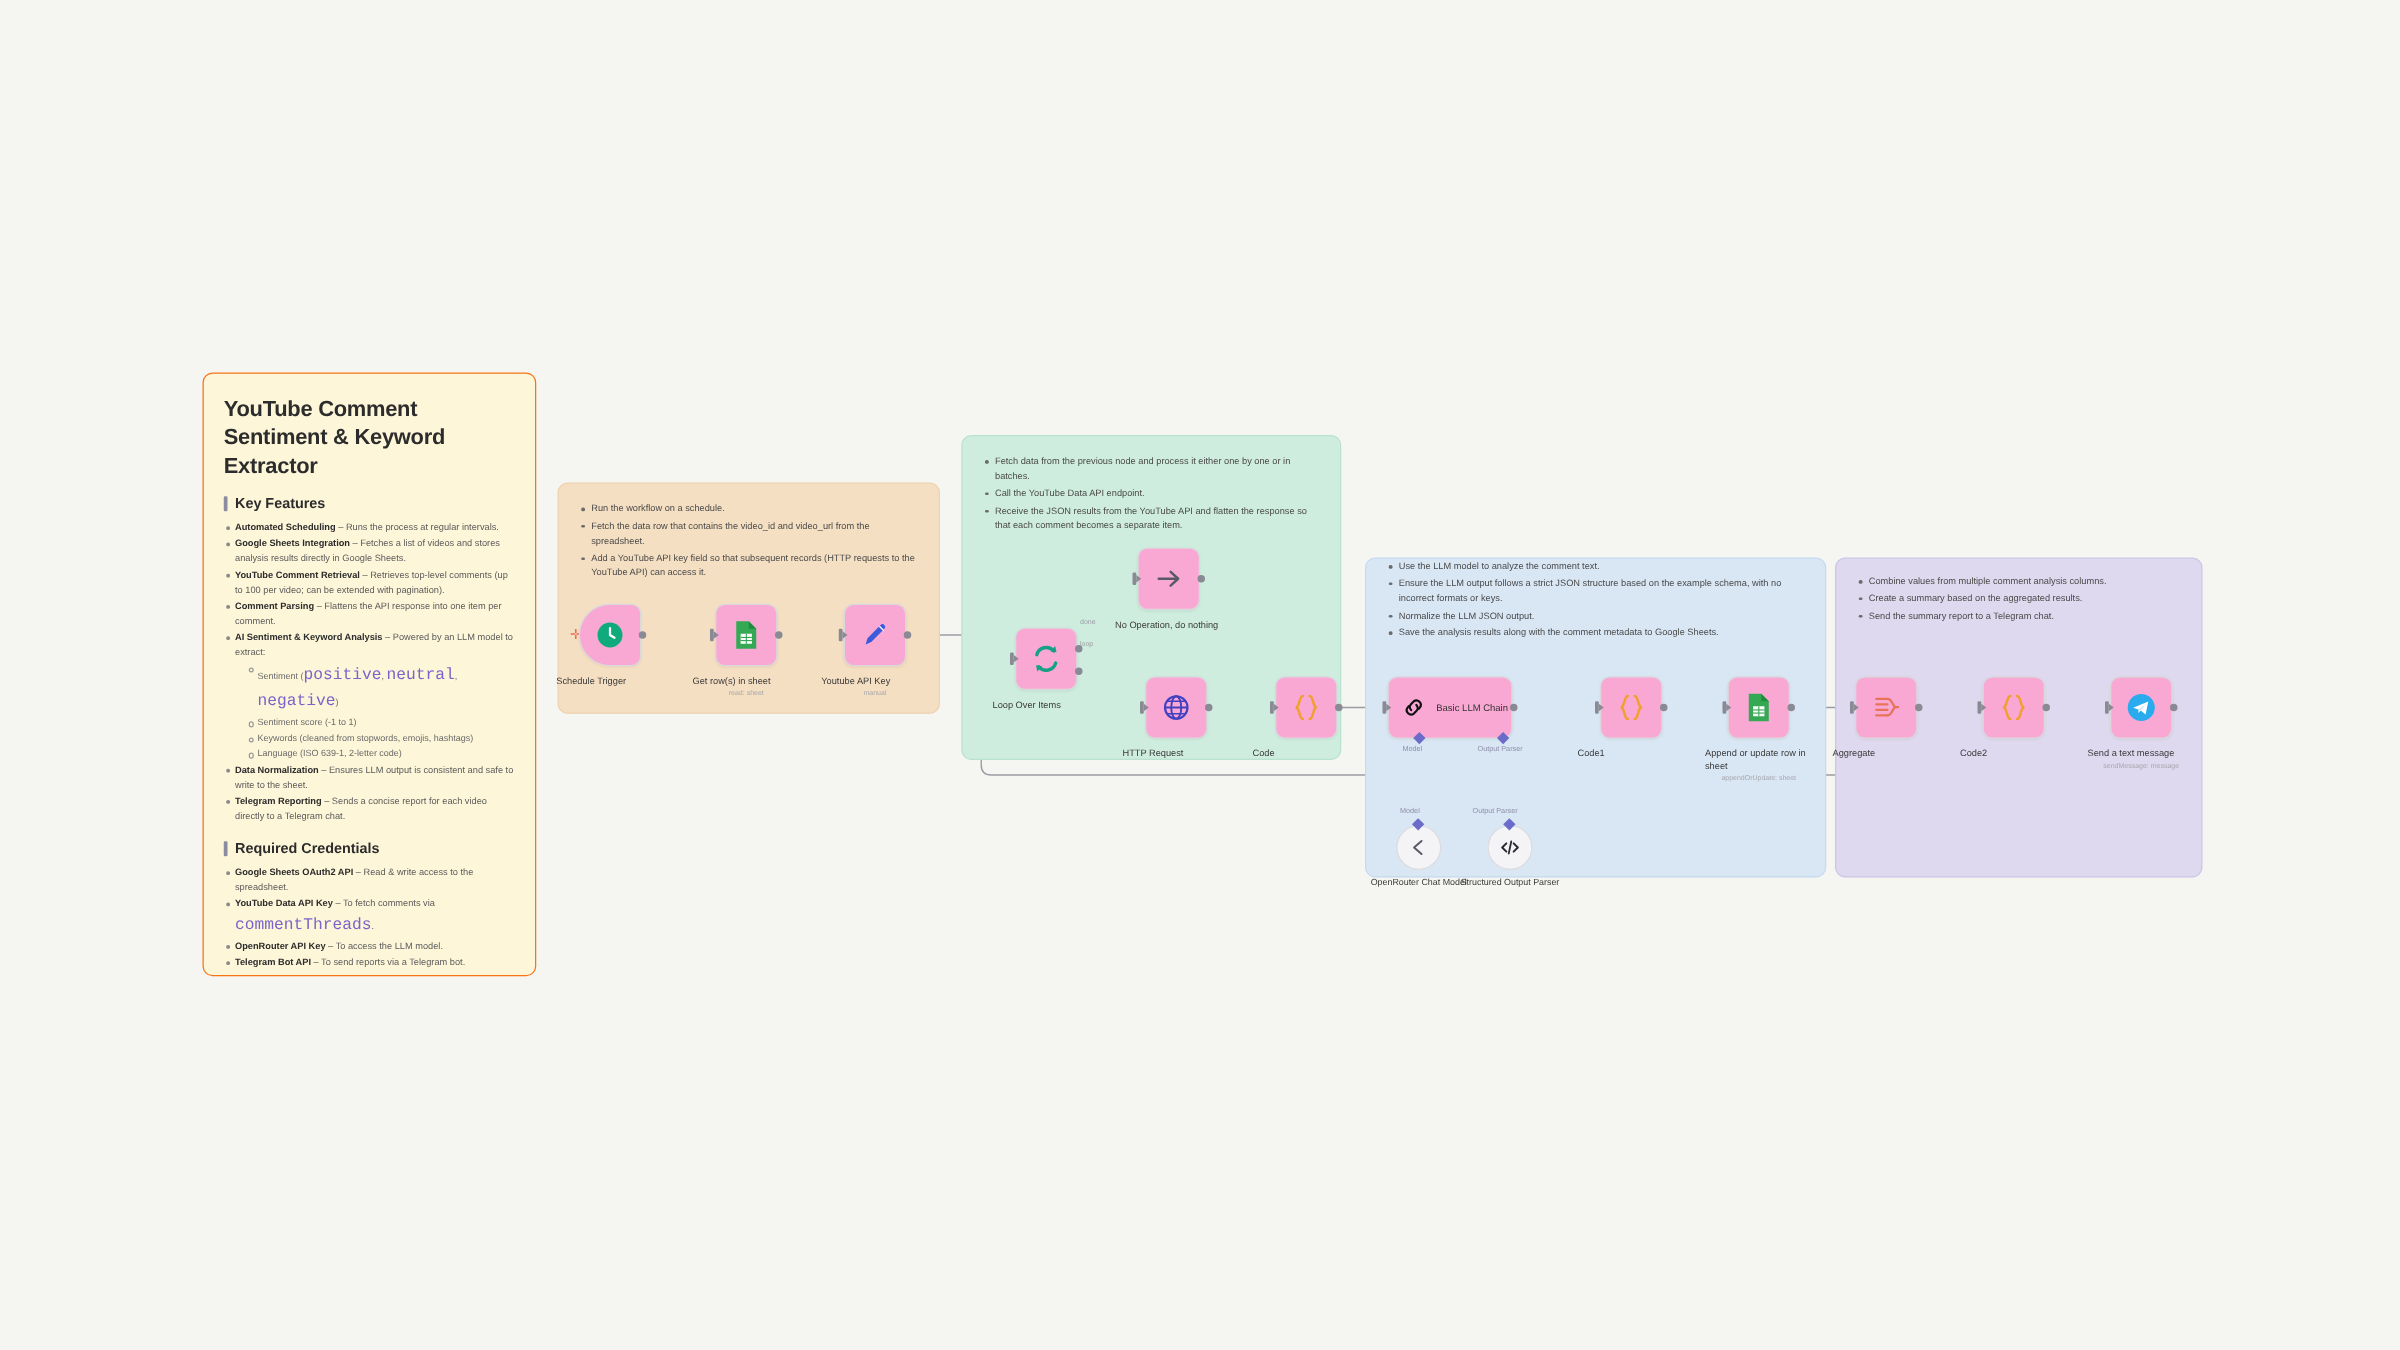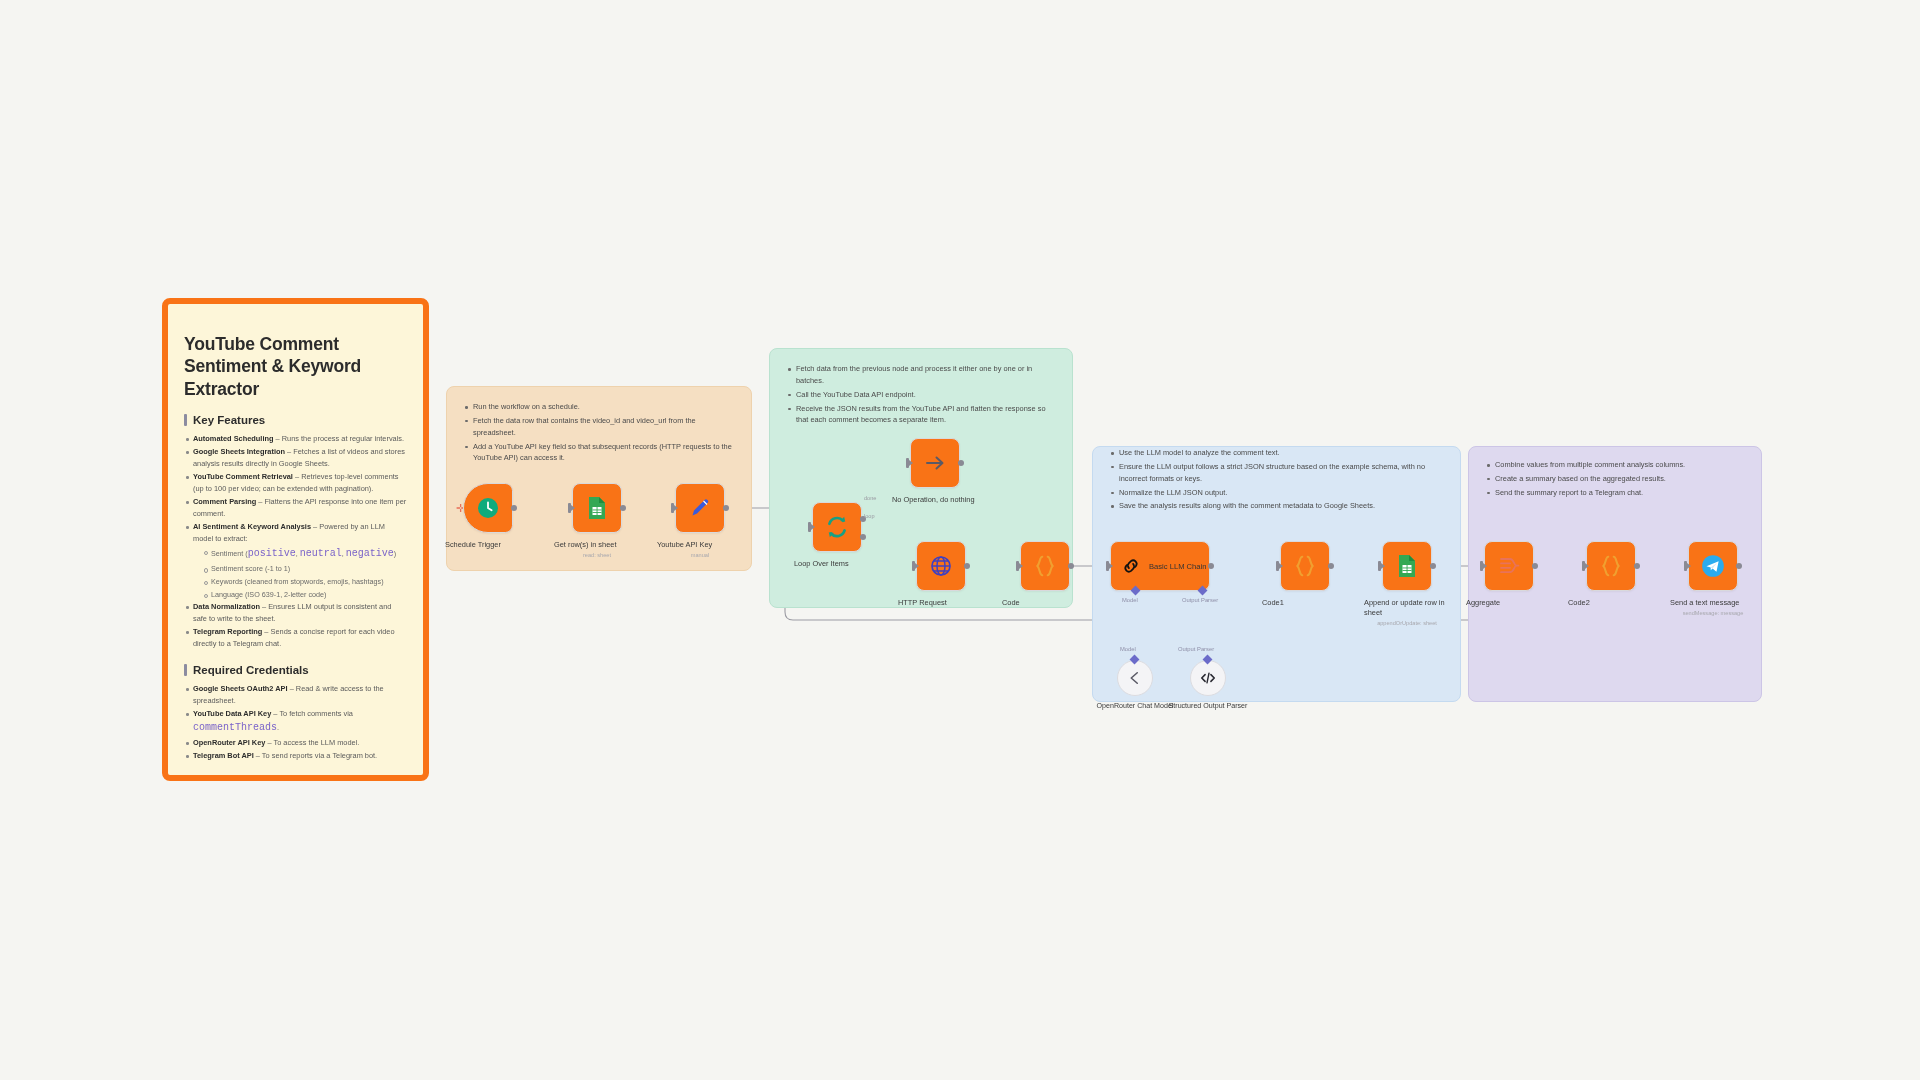--- a/index.html
+++ b/index.html
@@ -8,22 +8,22 @@
     background: #f5f5f2;
     font-family: "Liberation Sans", sans-serif;
     overflow: hidden;
   }
   #canvas { position: relative; width: 1920px; height: 1080px; }
 
   
   .sticky { position: absolute; border-radius: 8px; }
   .sticky-doc {
     left: 162px; top: 298px; width: 267px; height: 483px;
-    background: #fdf6d9; border: 6px solid #f97316;
-    padding: 29px 16px 12px 16px; overflow: hidden;
+    background: #fdf6d9; border: 1px solid #f97316;
+    padding: 17px 16px 12px 16px; overflow: hidden;
   }
   .sticky-orange {
     left: 446px; top: 386px; width: 306px; height: 185px;
     background: #f5dfc2; border: 1px solid #eed2ad;
     padding: 14px 16px;
   }
   .sticky-green {
     left: 769px; top: 348px; width: 304px; height: 260px;
     background: #cfeddf; border: 1px solid #b9e2cf;
     padding: 14px 16px;
@@ -63,37 +63,37 @@
     width: 2.6px; height: 2.6px; border-radius: 50%; background: #8a8a8a;
   }
   .doc-ul li b { color: #2c2c2c; font-weight: 700; }
   .doc-sub { list-style: none; margin-left: 9px; margin-top: 1px; }
   .doc-sub li { font-size: 7.2px; color: #6a6a6a; padding-left: 9px; position: relative; }
   .doc-sub li::before {
     content: ""; position: absolute; left: 2px; top: 5px;
     width: 2.4px; height: 2.4px; border-radius: 50%;
     background: transparent; border: 0.8px solid #9a9a9a;
   }
-  code { font-family: "Liberation Mono", monospace; color: #7a63c9; font-size: 10px; }
+  code { font-family: "Liberation Mono", monospace; color: #7a63c9; font-size: 13px; }
 
   
   .note-ul { list-style: none; }
   .note-ul li {
     font-size: 7.4px; color: #4a4a4a; line-height: 1.6;
     padding-left: 10px; position: relative; margin-bottom: 2px;
   }
   .note-ul li::before {
     content: ""; position: absolute; left: 2px; top: 5px;
     width: 2.6px; height: 2.6px; border-radius: 50%; background: #6b6b6b;
   }
 
   
   .node { position: absolute; width: 50px; }
   .node-box {
-    width: 50px; height: 50px; background: #f97316;
+    width: 50px; height: 50px; background: #f9a8d4;
     border: 1px solid #d9d9dc; border-radius: 8px;
     display: flex; align-items: center; justify-content: center;
     box-shadow: 0 1px 2px rgba(0,0,0,0.05);
   }
   .node-box.trigger { border-top-left-radius: 26px; border-bottom-left-radius: 26px; }
   .node-box.wide { width: 100px; justify-content: flex-start; padding-left: 10px; gap: 8px; }
   .node.wide { width: 100px; }
   .node-label {
     margin-top: 7px; text-align: left; font-size: 7.4px;
     color: #3a3a3a; line-height: 1.3; width: 86px; margin-left: -18px;

